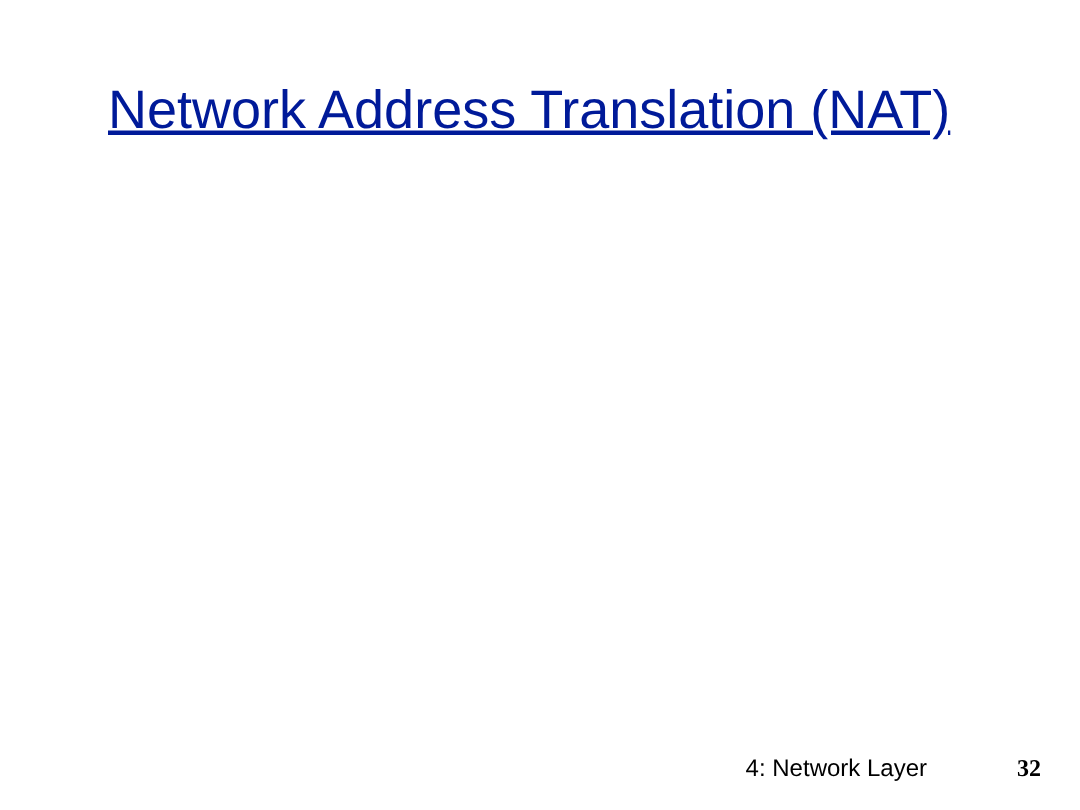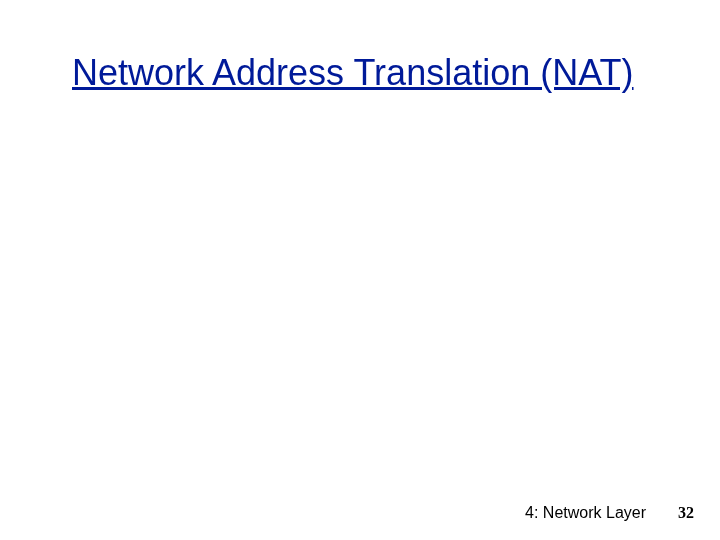--- a/index.html
+++ b/index.html
@@ -25,20 +25,21 @@
       color: #001a99;
       text-decoration: underline;
       font-weight: 400;
     }
     .footer {
       position: absolute;
       bottom: 18px;
       right: 26px;
       display: flex;
       align-items: baseline;
+      gap: 28px;
     }
     .footer-label {
       font-family: "Comic Sans MS", "Comic Sans", cursive, sans-serif;
       font-size: 16px;
       color: #000000;
     }
     .footer-page {
       font-family: Georgia, "Times New Roman", serif;
       font-size: 16px;
       color: #000000;

